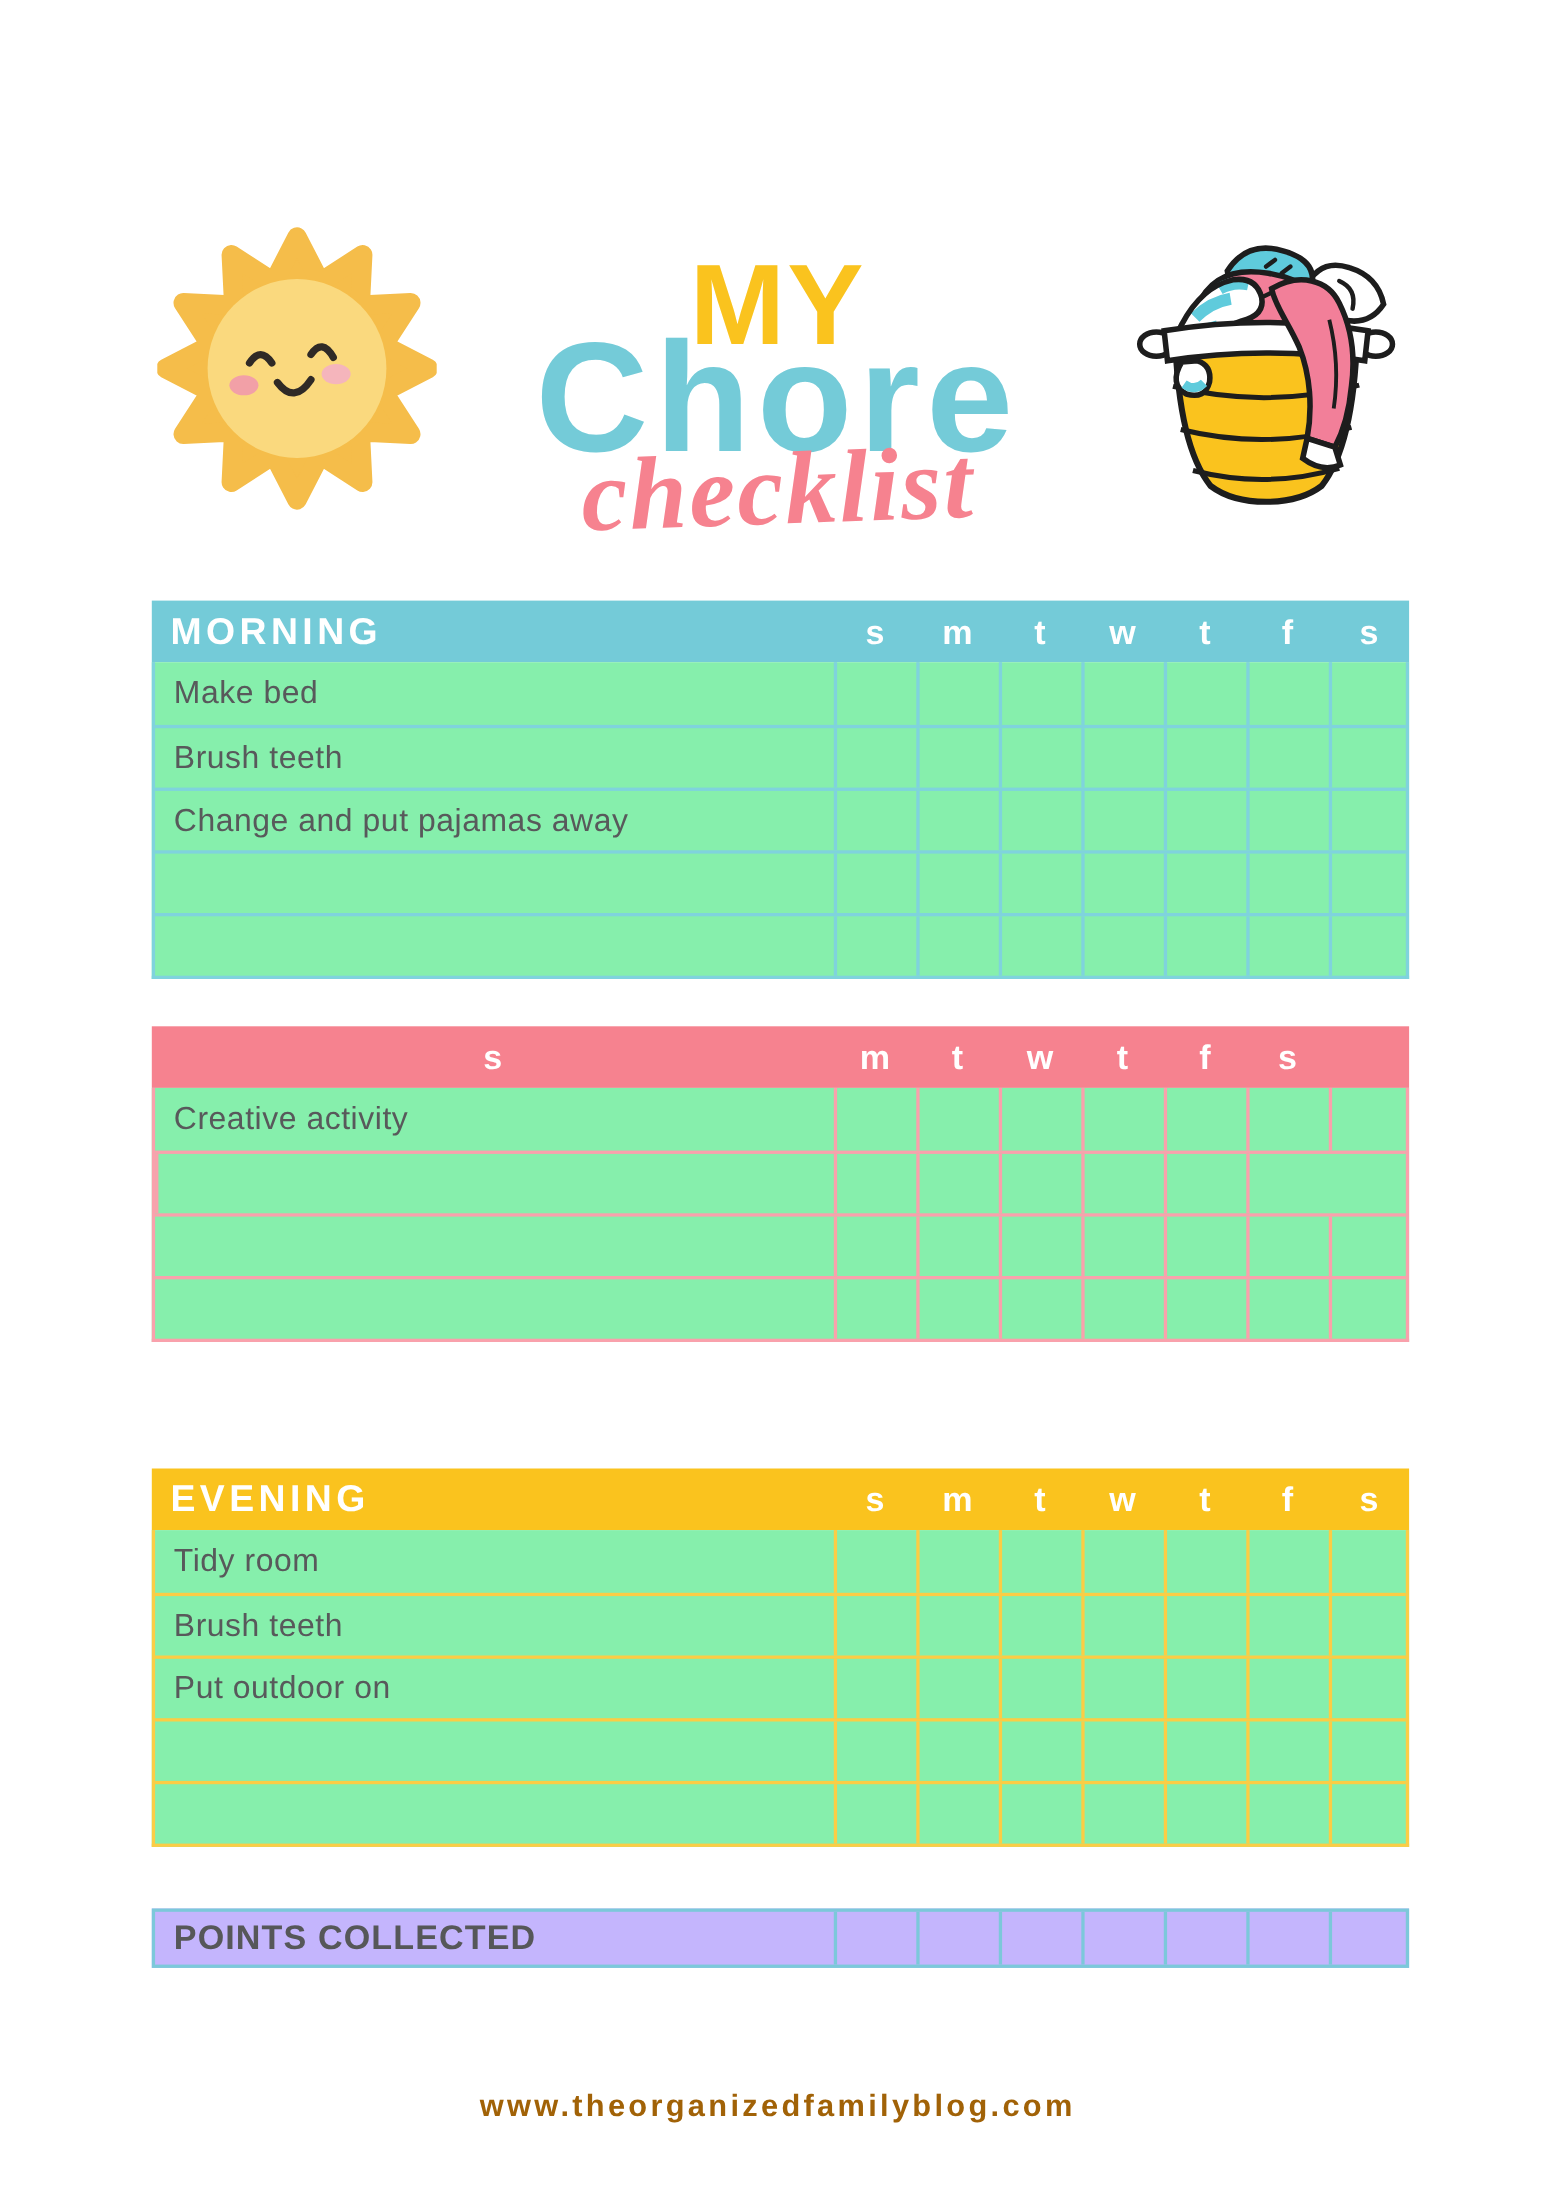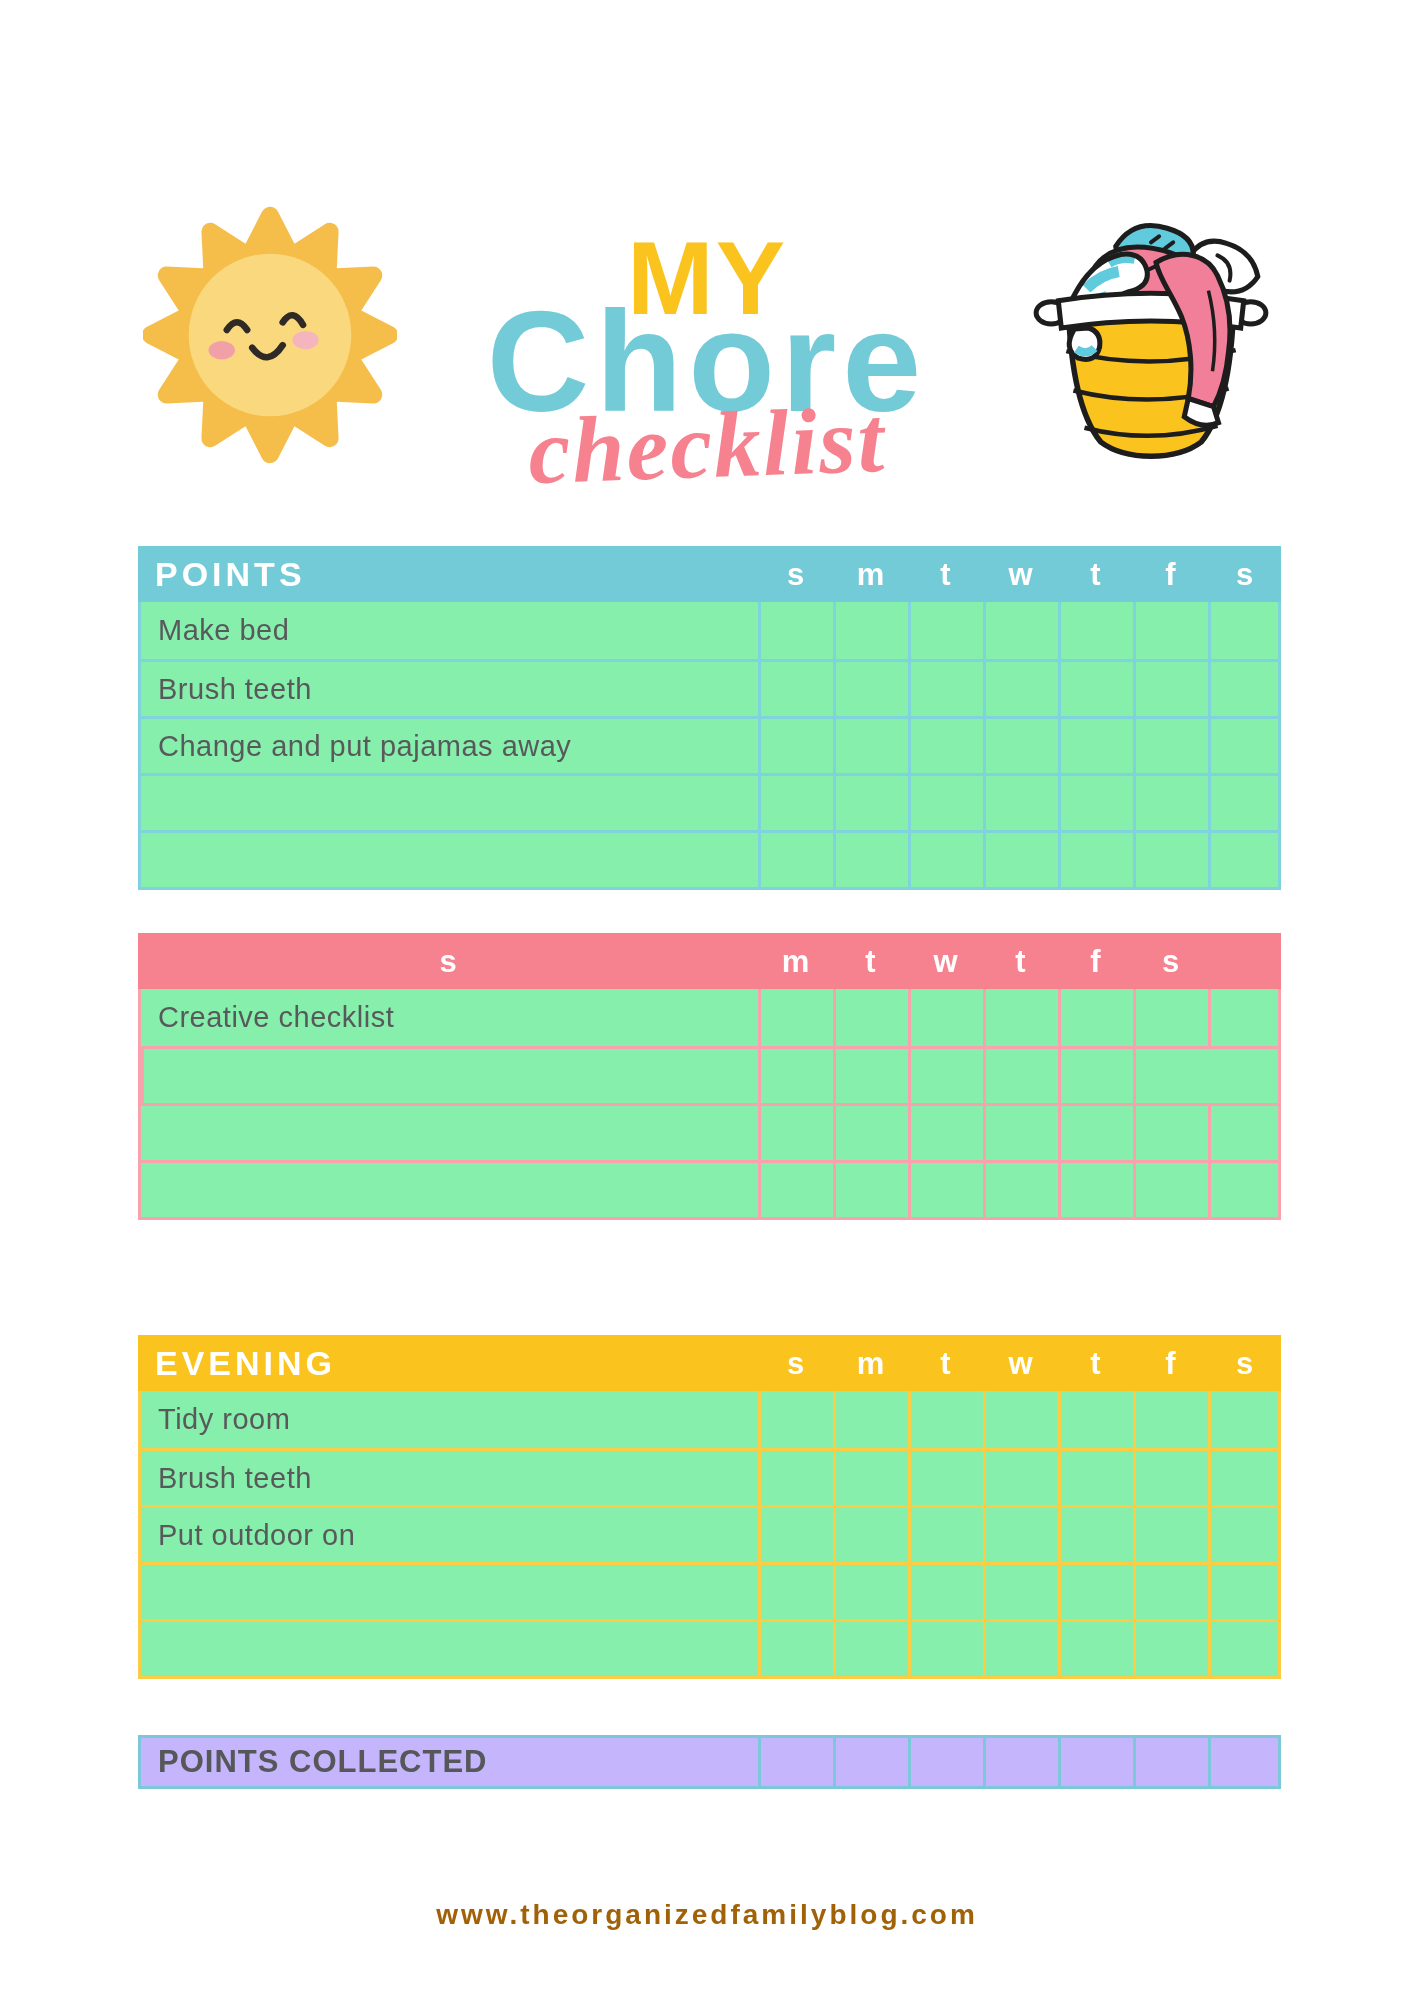--- a/index.html
+++ b/index.html
@@ -123,21 +123,21 @@
     <path d="M54,128 Q42,148 58,157 Q75,162 79,146 Q81,131 68,127 Z" fill="#ffffff" stroke="#1d1d1d" stroke-width="5"></path>
     <path d="M56,148 Q66,155 74,147" stroke="#5FCBDC" stroke-width="8" fill="none"></path>
 
     <path d="M135,62 C160,47 186,54 196,75 C206,95 211,120 207,150 C205,172 200,190 192,205 L167,197 C172,170 170,140 160,115 C150,92 138,78 135,62 Z" fill="#F27F99" stroke="#1d1d1d" stroke-width="5"></path>
     <path d="M187,90 Q197,130 191,170" fill="none" stroke="#1d1d1d" stroke-width="3.5"></path>
     <path d="M192,205 L167,197 L163,215 Q180,228 197,221 Z" fill="#ffffff" stroke="#1d1d1d" stroke-width="5"></path>
   </svg>
 
   <div class="chore-table t-morning">
     <div class="table-header">
-      <div class="section-label">POINTS</div>
+      <div class="section-label">MORNING</div>
       <div class="day-letter">s</div>
       <div class="day-letter">m</div>
       <div class="day-letter">t</div>
       <div class="day-letter">w</div>
       <div class="day-letter">t</div>
       <div class="day-letter">f</div>
       <div class="day-letter">s</div>
     </div>
     <div class="table-body">
       <div class="table-row">
@@ -198,21 +198,21 @@
       <div class="day-letter">s</div>
       <div class="day-letter">m</div>
       <div class="day-letter">t</div>
       <div class="day-letter">w</div>
       <div class="day-letter">t</div>
       <div class="day-letter">f</div>
       <div class="day-letter">s</div>
     </div>
     <div class="table-body">
       <div class="table-row">
-        <div class="chore-label-cell">Creative checklist</div>
+        <div class="chore-label-cell">Creative activity</div>
         <div class="day-cell"></div>
           <div class="day-cell"></div>
           <div class="day-cell"></div>
           <div class="day-cell"></div>
           <div class="day-cell"></div>
           <div class="day-cell"></div>
           <div class="day-cell"></div>
       </div>
       <div class="table-row">
         <div class="day-cell"></div>

